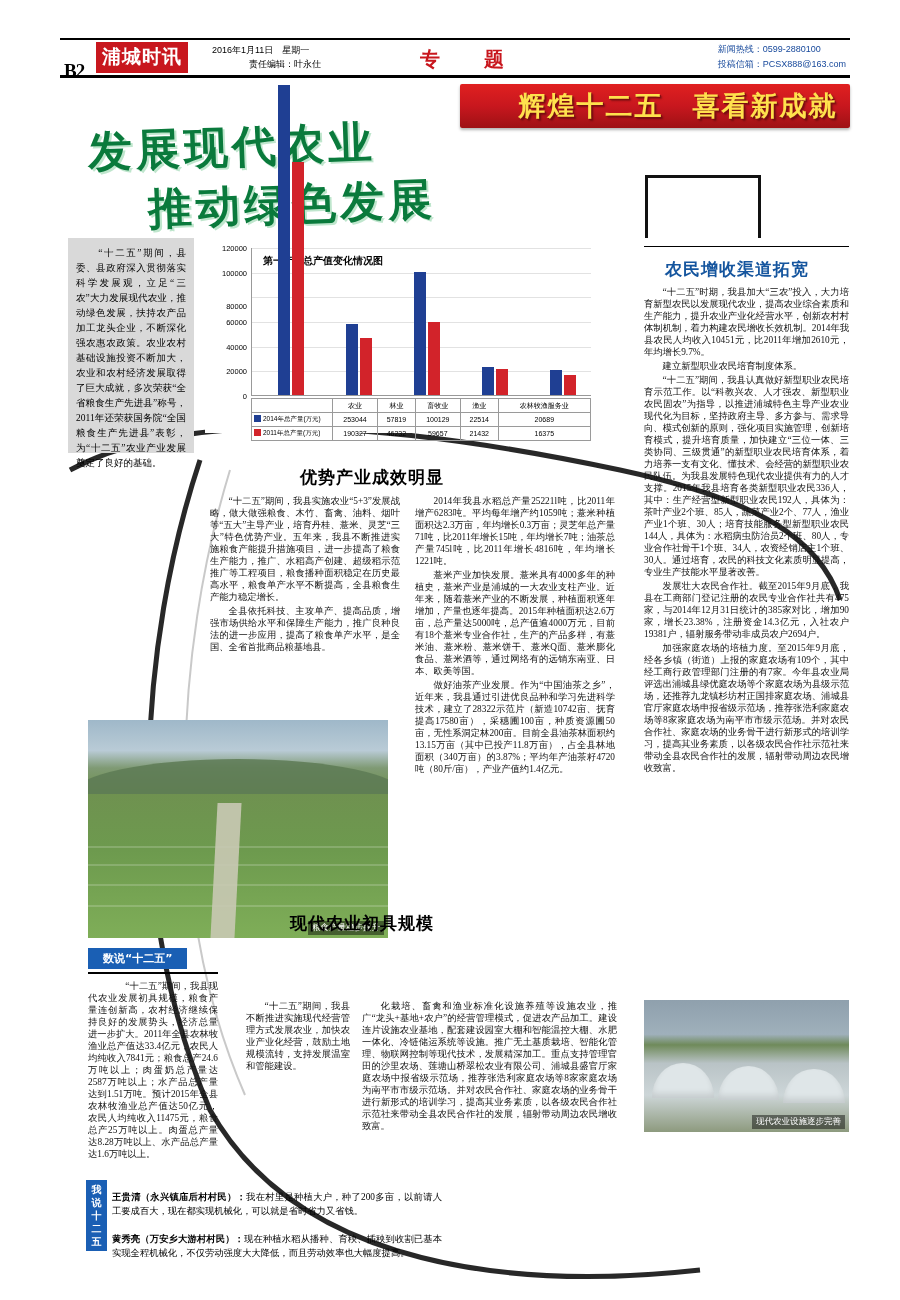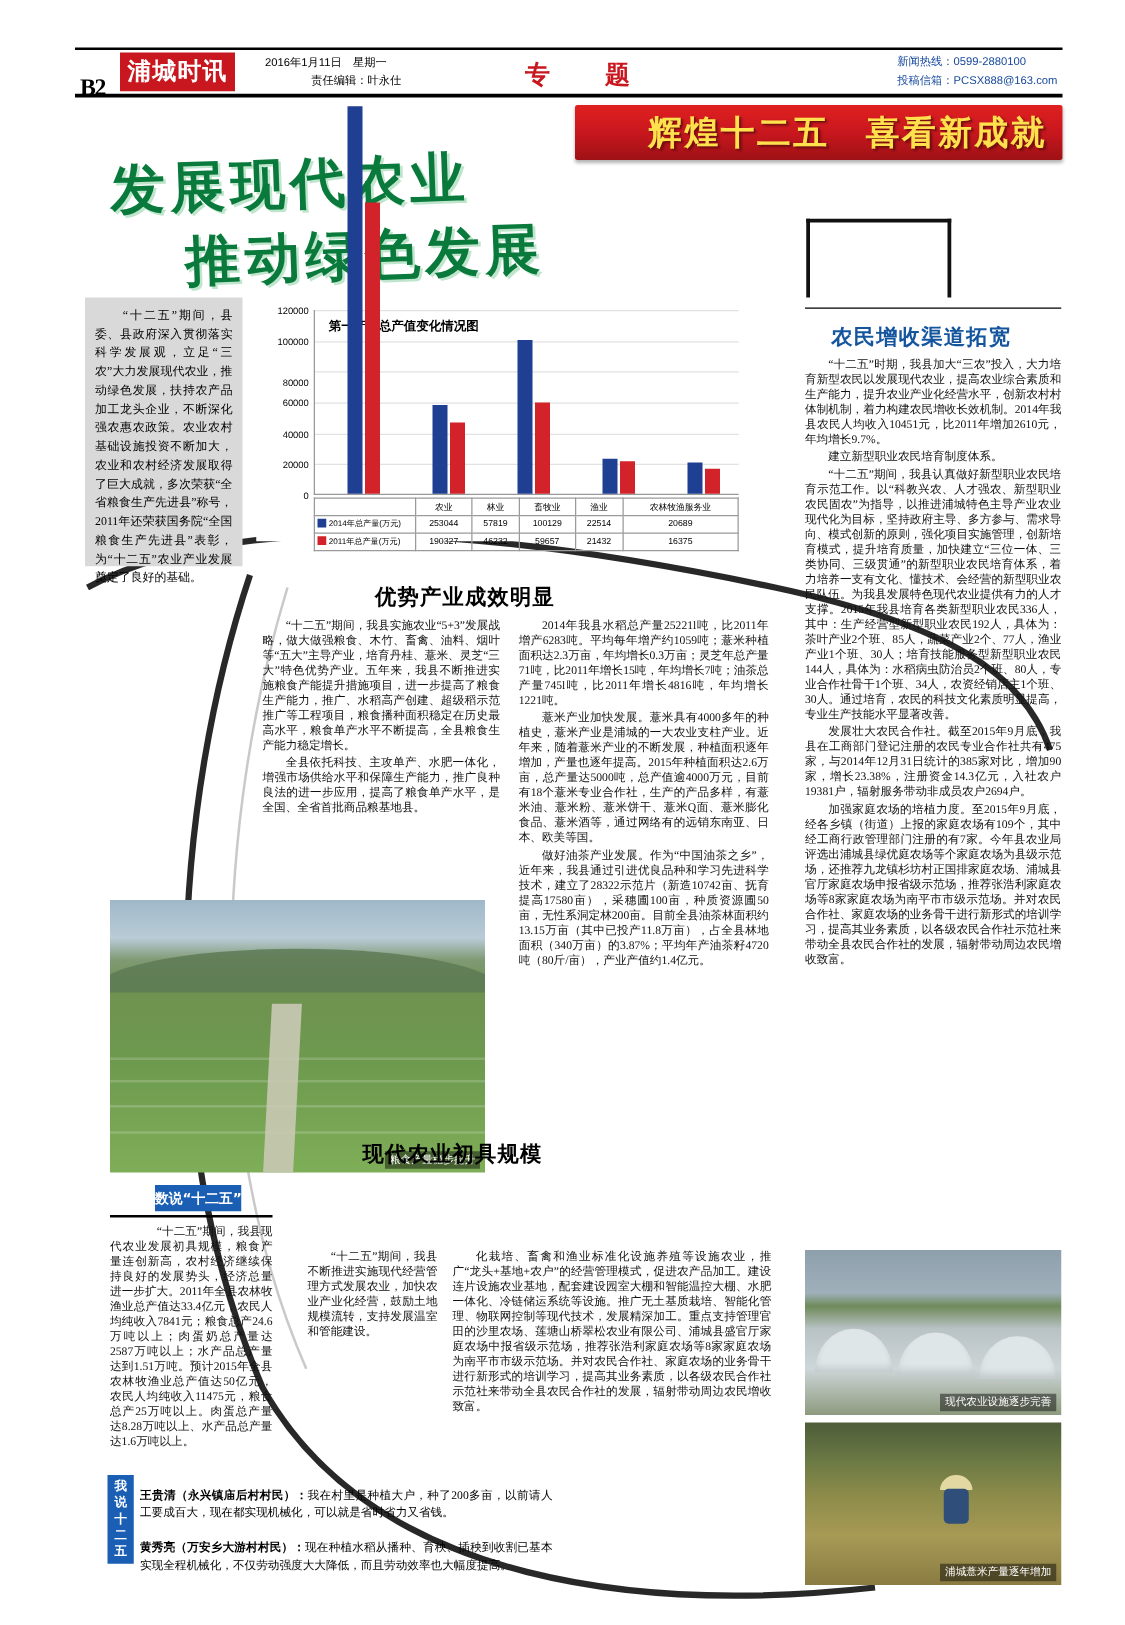--- a/index.html
+++ b/index.html
@@ -230,23 +230,22 @@
     border-radius: 50% 50% 0 0 / 100% 100% 0 0;
   }
   .harvest .person-body {
     position: absolute; width: 20px; height: 28px; background: #2f4f7a; border-radius: 4px;
   }
   
   .tag-box {
     position: absolute;
     background: #1a5fb4; color: #fff;
     font-size: 11px; font-weight: bold;
-    padding: 3px 0;
-    font-family: "DejaVu Sans", sans-serif;
-    margin-left: 36px;
+    padding: 3px 15px;
+    font-family: "DejaVu Sans", sans-serif;
   }
   .vert-tag {
     position: absolute;
     background: #1a5fb4; color: #fff;
     width: 19px;
     font-size: 10px; font-weight: bold;
     text-align: center;
     line-height: 13px;
     padding: 3px 1px;
     font-family: "DejaVu Sans", sans-serif;
@@ -380,21 +379,21 @@
     <p>建立新型职业农民培育制度体系。</p>
     <p>“十二五”期间，我县认真做好新型职业农民培育示范工作。以“科教兴农、人才强农、新型职业农民固农”为指导，以推进浦城特色主导产业农业现代化为目标，坚持政府主导、多方参与、需求导向、模式创新的原则，强化项目实施管理，创新培育模式，提升培育质量，加快建立“三位一体、三类协同、三级贯通”的新型职业农民培育体系，着力培养一支有文化、懂技术、会经营的新型职业农民队伍。为我县发展特色现代农业提供有力的人才支撑。2015年我县培育各类新型职业农民336人，其中：生产经营型新型职业农民192人，具体为：茶叶产业2个班、85人，蔬菜产业2个、77人，渔业产业1个班、30人；培育技能服务型新型职业农民144人，具体为：水稻病虫防治员2个班、80人，专业合作社骨干1个班、34人，农资经销店主1个班、30人。通过培育，农民的科技文化素质明显提高，专业生产技能水平显著改善。</p>
     <p>发展壮大农民合作社。截至2015年9月底，我县在工商部门登记注册的农民专业合作社共有475家，与2014年12月31日统计的385家对比，增加90家，增长23.38%，注册资金14.3亿元，入社农户19381户，辐射服务带动非成员农户2694户。</p>
     <p>加强家庭农场的培植力度。至2015年9月底，经各乡镇（街道）上报的家庭农场有109个，其中经工商行政管理部门注册的有7家。今年县农业局评选出浦城县绿优庭农场等个家庭农场为县级示范场，还推荐九龙镇杉坊村正国排家庭农场、浦城县官厅家庭农场申报省级示范场，推荐张浩利家庭农场等8家家庭农场为南平市市级示范场。并对农民合作社、家庭农场的业务骨干进行新形式的培训学习，提高其业务素质，以各级农民合作社示范社来带动全县农民合作社的发展，辐射带动周边农民增收致富。</p>
   </div>
 
   <div class="sec-h" style="left:300px; top:466px;">优势产业成效明显</div>
 
   <div class="col" style="left:210px; top:495px; width:190px;">
     <p>“十二五”期间，我县实施农业“5+3”发展战略，做大做强粮食、木竹、畜禽、油料、烟叶等“五大”主导产业，培育丹桂、薏米、灵芝“三大”特色优势产业。五年来，我县不断推进实施粮食产能提升措施项目，进一步提高了粮食生产能力，推广、水稻高产创建、超级稻示范推广等工程项目，粮食播种面积稳定在历史最高水平，粮食单产水平不断提高，全县粮食生产能力稳定增长。</p>
-    <p>全县依托科技、主攻单产、水肥一体化，增强市场供给水平和保障生产能力，推广良种良法的进一步应用，提高了粮食单产水平，是全国、全省首批商品粮基地县。</p>
+    <p>全县依托科技、主攻单产、提高品质，增强市场供给水平和保障生产能力，推广良种良法的进一步应用，提高了粮食单产水平，是全国、全省首批商品粮基地县。</p>
   </div>
 
   <div class="col" style="left:415px; top:495px; width:200px;">
     <p>2014年我县水稻总产量25221l吨，比2011年增产6283吨。平均每年增产约1059吨；薏米种植面积达2.3万亩，年均增长0.3万亩；灵芝年总产量71吨，比2011年增长15吨，年均增长7吨；油茶总产量745l吨，比2011年增长4816吨，年均增长1221吨。</p>
     <p>薏米产业加快发展。薏米具有4000多年的种植史，薏米产业是浦城的一大农业支柱产业。近年来，随着薏米产业的不断发展，种植面积逐年增加，产量也逐年提高。2015年种植面积达2.6万亩，总产量达5000吨，总产值逾4000万元，目前有18个薏米专业合作社，生产的产品多样，有薏米油、薏米粉、薏米饼干、薏米Q面、薏米膨化食品、薏米酒等，通过网络有的远销东南亚、日本、欧美等国。</p>
     <p>做好油茶产业发展。作为“中国油茶之乡”，近年来，我县通过引进优良品种和学习先进科学技术，建立了28322示范片（新造10742亩、抚育提高17580亩），采穗圃100亩，种质资源圃50亩，无性系洞定林200亩。目前全县油茶林面积约13.15万亩（其中已投产11.8万亩），占全县林地面积（340万亩）的3.87%；平均年产油茶籽4720吨（80斤/亩），产业产值约1.4亿元。</p>
   </div>
 
   <div class="photo rice" style="left:88px; top:720px; width:300px; height:218px;">
     <div class="hill"></div>
@@ -432,19 +431,14 @@
     <span class="quote-name">黄秀亮（万安乡大游村村民）：</span><span>现在种植水稻从播种、育秧、插秧到收割已基本实现全程机械化，不仅劳动强度大大降低，而且劳动效率也大幅度提高。</span>
   </div>
 
   <div class="photo green-house" style="left:644px; top:1000px; width:205px; height:132px;">
     <div class="tunnel" style="left:4%;  bottom:26%; width:30%;"></div>
     <div class="tunnel" style="left:36%; bottom:24%; width:30%;"></div>
     <div class="tunnel" style="left:68%; bottom:22%; width:30%;"></div>
     <div class="caption">现代农业设施逐步完善</div>
   </div>
 
-  <div class="photo harvest" style="left:644px; top:1138px; width:205px; height:130px;">
-    <div class="person-hat" style="left:108px; top:42px;"></div>
-    <div class="person-body" style="left:111px; top:53px;"></div>
-    <div class="caption">浦城薏米产量逐年增加</div>
-  </div>
 
 </div>
 
 </body></html>

